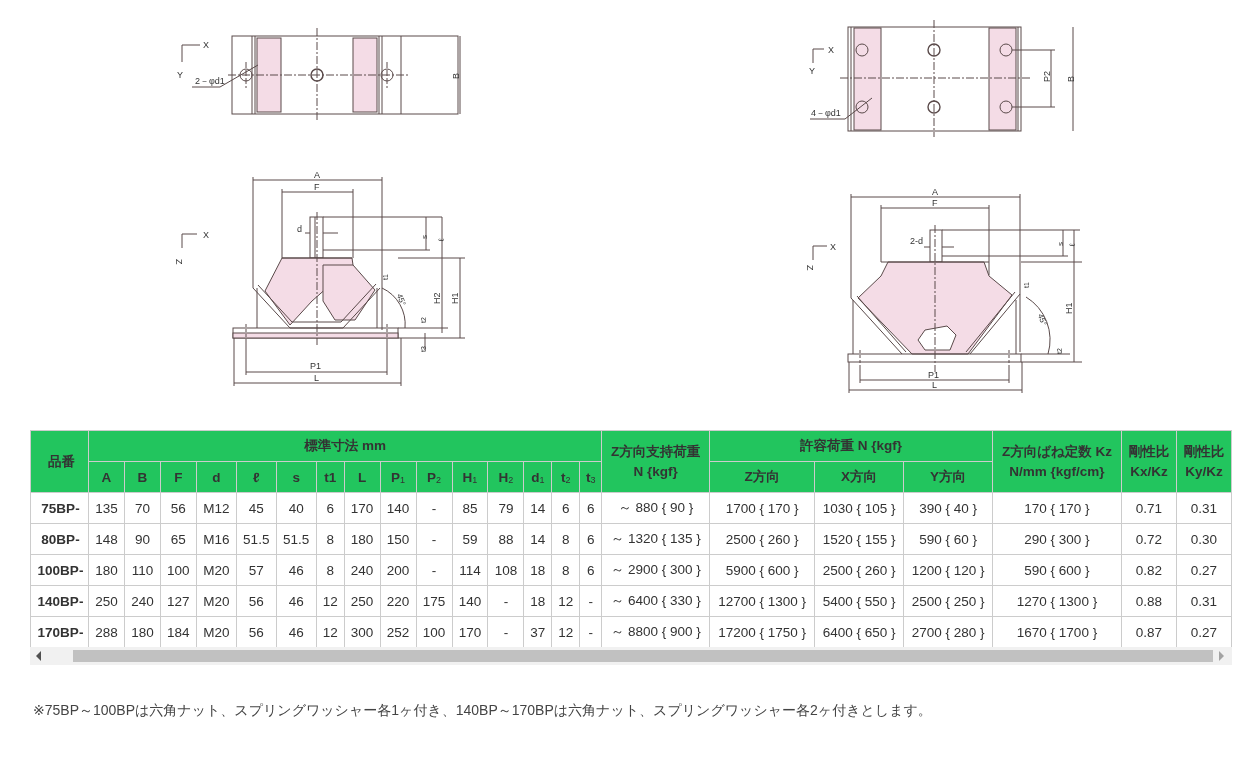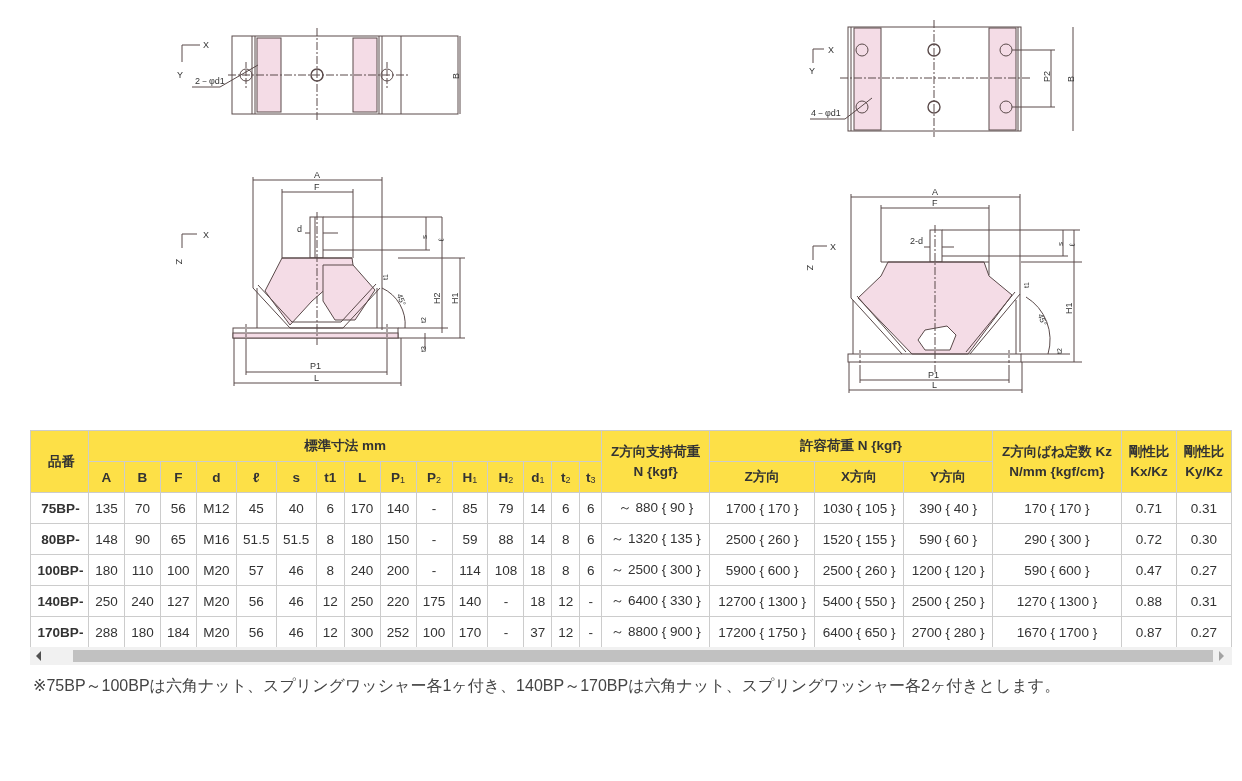--- a/index.html
+++ b/index.html
@@ -3,35 +3,35 @@
 <meta charset="utf-8">
 <style>
   html, body { margin:0; padding:0; background:#ffffff; }
   body { width:1242px; height:781px; position:relative; overflow:hidden;
          font-family:"Liberation Sans","DejaVu Sans",sans-serif; color:#333; }
   .drawing { position:absolute; }
   .drawing svg { display:block; }
   .table-wrap { position:absolute; left:30px; top:430px; width:1202px; overflow:hidden; }
   table.spec { border-collapse:collapse; table-layout:fixed; font-size:13.5px; color:#333; }
   table.spec th, table.spec td { border:1px solid #cccccc; text-align:center; padding:0; white-space:nowrap; overflow:hidden; }
-  table.spec th { background:#fde047; font-weight:bold; color:#333; }
+  table.spec th { background:#22c55e; font-weight:bold; color:#333; }
   table.spec thead tr.r1 th { height:30px; }
   table.spec thead tr.r2 th { height:30px; }
   table.spec tbody td { height:30px; }
   table.spec th.multi { line-height:20px; }
   td.model { font-weight:bold; text-align:left; padding-left:2px !important; direction:rtl; }
   th.model-h { text-align:left; padding-left:4px !important; }
   sub { font-size:9px; vertical-align:-1px; font-weight:normal; }
   .scrollbar { position:absolute; left:30px; top:647px; width:1202px; height:18px; background:#f1f1f1; }
   .scrollbar .thumb { position:absolute; left:43px; top:3px; width:1140px; height:12px; background:#c1c1c1; }
   .scrollbar .arrow-left { position:absolute; left:6px; top:4px; width:0; height:0;
       border-top:5px solid transparent; border-bottom:5px solid transparent; border-right:5px solid #505050; }
   .scrollbar .arrow-right { position:absolute; right:8px; top:4px; width:0; height:0;
       border-top:5px solid transparent; border-bottom:5px solid transparent; border-left:5px solid #a3a3a3; }
-  .notes { position:absolute; left:33px; top:672px; font-size:16px; color:#444; line-height:28px; }
+  .notes { position:absolute; left:33px; top:696px; font-size:14px; color:#444; line-height:28px; }
   .notes p { margin:0; }
 </style>
 </head>
 <body>
 
 <div class="drawing" style="left:160px;top:20px;">
 <svg width="320" height="130" viewBox="0 0 320 130">
   <g stroke="#5a4a4a" stroke-width="1" fill="none">
     <rect x="72" y="16" width="226" height="78"></rect>
     <line x1="92" y1="16" x2="92" y2="94"></line>
@@ -346,26 +346,26 @@
           <td>46</td>
           <td>8</td>
           <td>240</td>
           <td>200</td>
           <td>-</td>
           <td>114</td>
           <td>108</td>
           <td>18</td>
           <td>8</td>
           <td>6</td>
-          <td>～ 2500 { 300 }</td>
+          <td>～ 2900 { 300 }</td>
           <td>5900 { 600 }</td>
           <td>2500 { 260 }</td>
           <td>1200 { 120 }</td>
           <td>590 { 600 }</td>
-          <td>0.47</td>
+          <td>0.82</td>
           <td>0.27</td>
         </tr>
         <tr>
           <td class="model">-140BP</td>
           <td>250</td>
           <td>240</td>
           <td>127</td>
           <td>M20</td>
           <td>56</td>
           <td>46</td>

